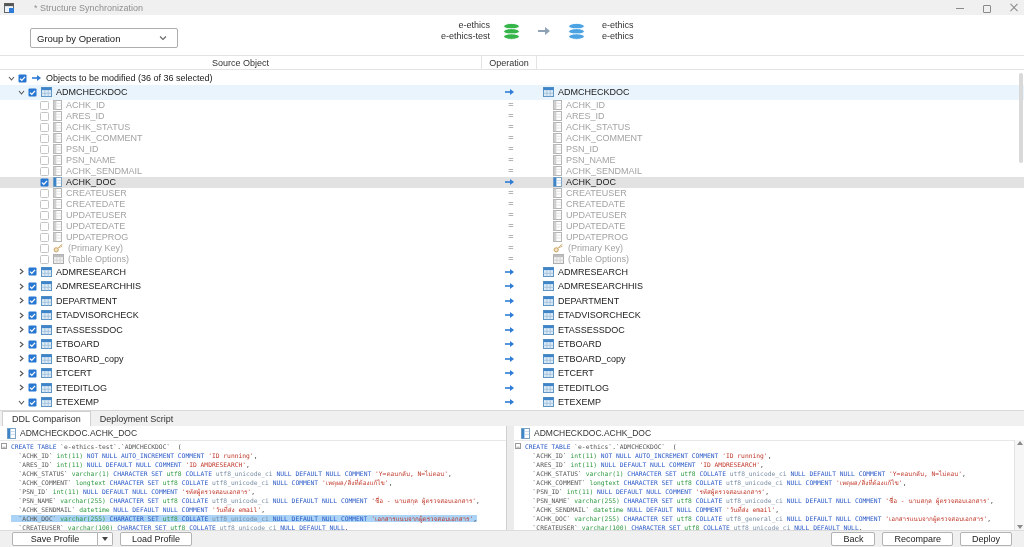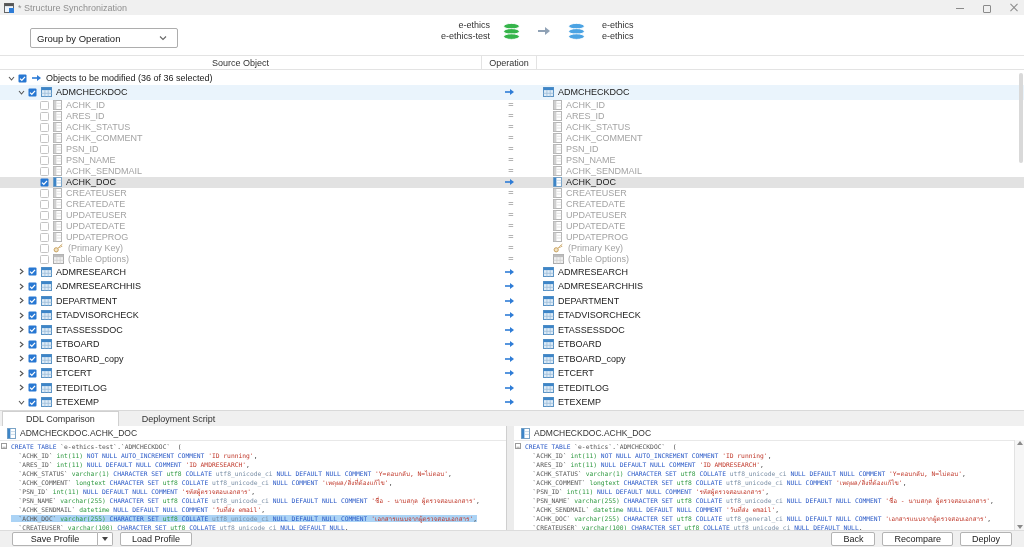--- a/index.html
+++ b/index.html
@@ -1,21 +1,21 @@
 <!DOCTYPE html>
 <html><head>
 <meta charset="utf-8">
 <style>
   html,body{margin:0;padding:0}
   body{width:1024px;height:547px;overflow:hidden;position:relative;background:#fff;
        font-family:"Liberation Sans",sans-serif;-webkit-font-smoothing:antialiased}
   
   .titlebar{position:absolute;top:0;left:0;right:0;height:15px;background:#f0f0f0;
             display:flex;align-items:center;padding-left:4px;box-sizing:border-box}
-  .titlebar .title{font-size:9px;color:#8f8f8f;margin-left:0;white-space:nowrap}
+  .titlebar .title{font-size:9px;color:#8f8f8f;margin-left:16px;white-space:nowrap}
   .wincontrols{position:absolute;right:6px;top:2px;display:flex;gap:19px;align-items:center;height:11px}
   .wc{width:8px;height:8px;position:relative;cursor:default}
   .wc-min::after{content:"";position:absolute;left:0;right:0;top:4px;border-top:1px solid #8a8a8a}
   .wc-max::after{content:"";position:absolute;left:0;top:1px;width:6px;height:6px;border:1px solid #8a8a8a;border-radius:1px}
   .wc-close::before,.wc-close::after{content:"";position:absolute;left:-1px;top:3.5px;width:10px;border-top:1px solid #8a8a8a}
   .wc-close::before{transform:rotate(45deg)}.wc-close::after{transform:rotate(-45deg)}
   
   .toolbar{position:absolute;top:15px;left:0;right:0;height:40px;background:#fff}
   .select{position:absolute;left:30px;top:13px;width:148px;height:20px;border:1px solid #adadad;
           border-radius:2px;background:#fff;display:flex;align-items:center;justify-content:space-between;
@@ -43,21 +43,21 @@
   .tgt.d-1{padding-left:2px}.tgt.d-2{padding-left:12px}
   .ic{display:inline-flex;align-items:center;margin-right:4px;flex:none}
   .ic.chev{margin-right:3px}
   .lbl{font-size:9px;color:#1a1a1a;white-space:nowrap}
   .muted .lbl{color:#a3a3a3}
   .eq{font-size:9px;color:#b3b3b3;font-weight:bold}
   .tree-scroll{position:absolute;right:1px;top:73px;width:4px;height:90px;background:#d9d9d9;border-radius:2px}
   
   .tabbar{position:absolute;top:410px;left:0;right:0;height:16px;background:#f0f0f0;
           border-top:1px solid #d9d9d9;display:flex;align-items:flex-end;padding-left:2px;box-sizing:border-box}
-  .tab{height:15px;display:flex;align-items:center;padding:0 23px;font-size:9px;color:#333;cursor:default}
+  .tab{height:15px;display:flex;align-items:center;padding:0 9px;font-size:9px;color:#333;cursor:default}
   .tab.active{background:#fff;border:1px solid #d0d0d0;border-bottom:none;box-sizing:border-box}
   
   .ddl{position:absolute;top:426px;left:0;width:1024px;height:104px;display:flex;background:#ececec}
   .panel{position:relative;background:#fff;box-sizing:border-box}
   .panel.pl{width:507px;border-right:1px solid #cfcfcf}
   .gap{width:7px;background:#ececec}
   .panel.pr{width:510px}
   .panel-header{height:14px;display:flex;align-items:center;padding-left:7px;
                 font-size:8.5px;color:#333;background:#fff}
   .code{position:absolute;top:14px;left:0;right:0;bottom:0;border-top:1px solid #e8e8e8;

